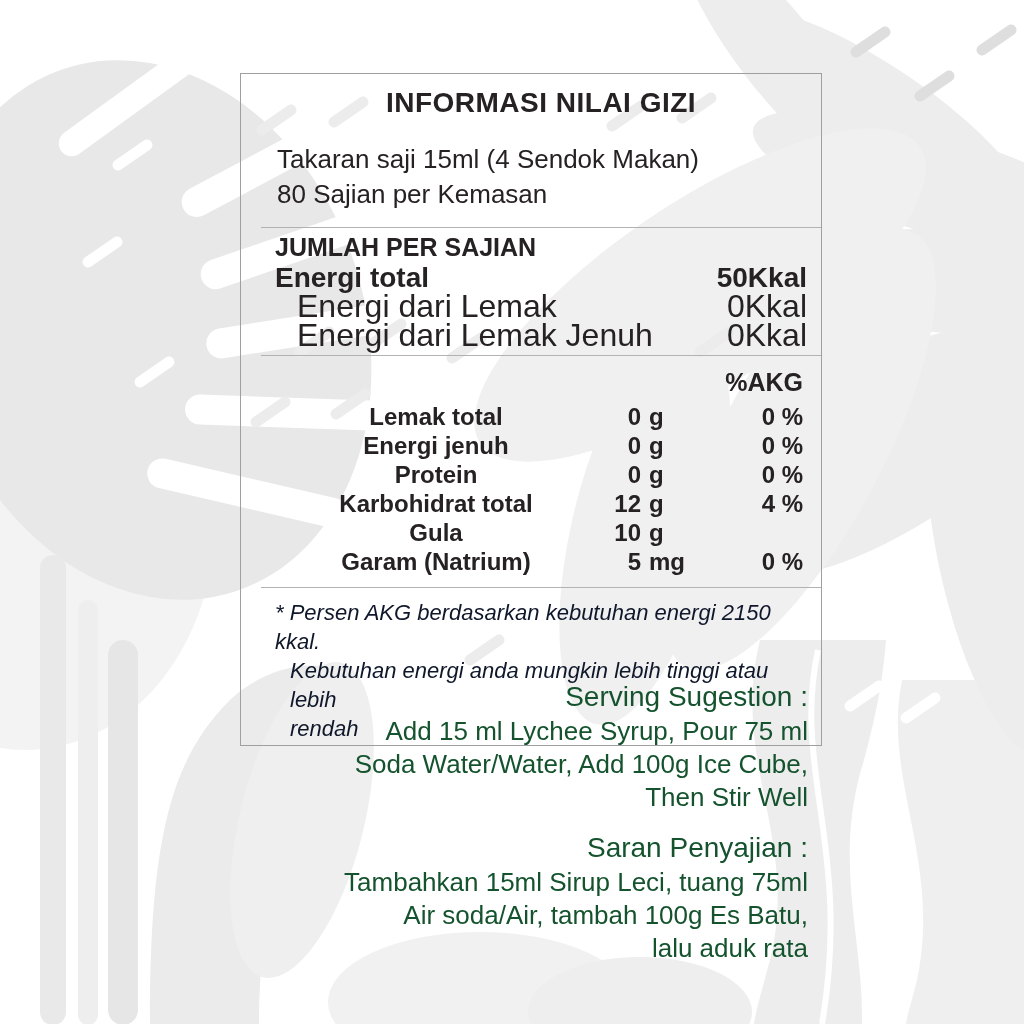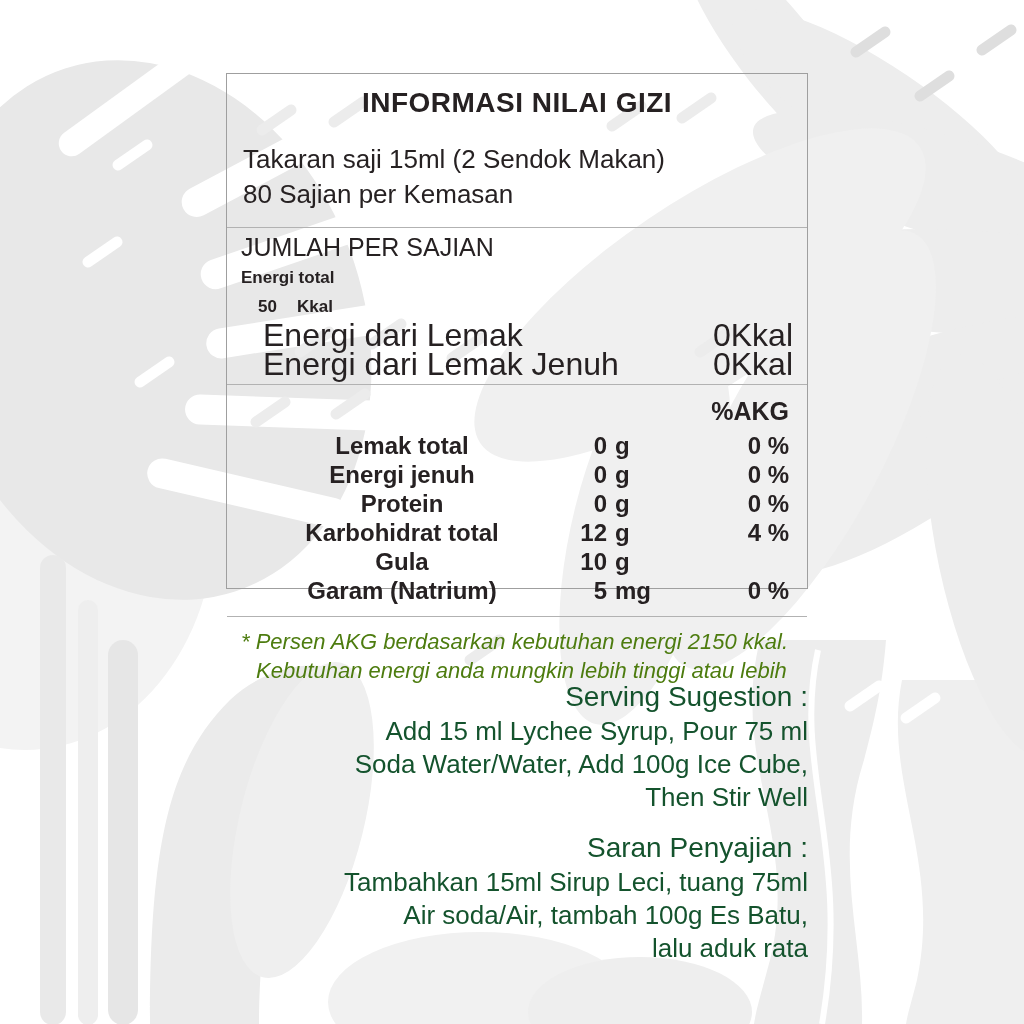--- a/index.html
+++ b/index.html
@@ -9,52 +9,53 @@
     width:1024px; height:1024px;
     background:#ffffff;
     font-family:"Liberation Sans", sans-serif;
     color:#262122;
     overflow:hidden;
   }
   svg.bg { position:absolute; inset:0; width:1024px; height:1024px; }
 
   
   .label-box {
-    position:absolute; left:226px; top:73px;
-    width:582px; height:516px;
+    position:absolute; left:240px; top:73px;
+    width:582px; height:673px;
     border:1px solid #9f9f9f;
     background:transparent;
+    padding-left:20px;
   }
   .title {
     text-align:center; font-weight:bold;
     font-size:28px; line-height:34px;
     margin-top:12px; letter-spacing:.5px;
   }
   .serv { margin:22px 14px 0 16px; font-size:26px; line-height:35px; }
   .rule { border-top:1px solid #b2b2b2; margin-top:0; }
   .rule.r1 { margin-top:15px; }
   .sec2 { padding:4px 14px 5px 14px; }
-  .sec-head { font-weight:normal; font-size:25px; line-height:31px; }
+  .sec-head { font-weight:bold; font-size:25px; line-height:31px; }
   .erow { display:flex; font-size:32px; line-height:29px; align-items:baseline; }
-  .erow.bold { font-weight:bold; font-size:17px;flex-direction:column; }
+  .erow.bold { font-weight:bold; font-size:28px; }
   .elabel { flex:1; }
   .elabel.indent { padding-left:22px; }
   .eval { display:flex; }
   .enum { min-width:36px; text-align:right; }
   .eunit { min-width:56px; text-align:right; }
   .akg-head { text-align:right; padding-right:18px; font-weight:bold; font-size:25px; line-height:28px; margin-top:12px; }
   .nrows { margin-top:6px; }
   .nrow { display:flex; font-size:24px; line-height:29px; font-weight:bold; padding:0 18px 0 12px; align-items:baseline; }
   .nlabel { width:326px;text-align:center; }
   .namt { display:flex; }
   .nnum { width:42px; text-align:right; }
   .nunit { margin-left:8px; min-width:40px; }
   .nakg { flex:1; text-align:right; }
   .rule.r3 { margin-top:11px; }
-  .footnote { margin:10px 16px 0 14px; font-style:italic; font-size:22px; line-height:29px; color:#4d7c0f; }
+  .footnote { margin:10px 16px 0 14px; font-style:italic; font-size:22px; line-height:29px; color:#0f172a; }
   .fn-indent { padding-left:15px; }
 
   
   .suggestions { position:absolute; left:226px; top:679px; width:582px; text-align:right; color:#14532d; }
   .sg-head { font-size:28px; line-height:36px; font-weight:normal; }
   .sg-line { font-size:26px; line-height:33px; }
   .sg-head.second { margin-top:16px; }
 </style>
 </head>
 <body>
@@ -132,21 +133,21 @@
     <line x1="140" y1="382" x2="169" y2="362"></line>
     <line x1="850" y1="706" x2="879" y2="686"></line>
     <line x1="906" y1="718" x2="935" y2="698"></line>
   </g>
 </svg>
 
 <section class="label-box">
   <h1 class="title">INFORMASI NILAI GIZI</h1>
 
   <div class="serv">
-    <div>Takaran saji 15ml (2 Sendok Makan)</div>
+    <div>Takaran saji 15ml (4 Sendok Makan)</div>
     <div>80 Sajian per Kemasan</div>
   </div>
 
   <div class="rule r1"></div>
 
   <div class="sec2">
     <div class="sec-head">JUMLAH PER SAJIAN</div>
 
     <div class="erow bold">
       <span class="elabel">Energi total</span>
@@ -224,20 +225,21 @@
       </span>
       <span class="nakg">0 %</span>
     </div>
   </div>
 
   <div class="rule r3"></div>
 
   <div class="footnote">
     <div>* Persen AKG berdasarkan kebutuhan energi 2150 kkal.</div>
     <div class="fn-indent">Kebutuhan energi anda mungkin lebih tinggi atau lebih</div>
+    <div class="fn-indent">rendah</div>
   </div>
 </section>
 
 <section class="suggestions">
   <h2 class="sg-head">Serving Sugestion :</h2>
   <div class="sg-line">Add 15 ml Lychee Syrup, Pour 75 ml</div>
   <div class="sg-line">Soda Water/Water, Add 100g Ice Cube,</div>
   <div class="sg-line">Then Stir Well</div>
 
   <h2 class="sg-head second">Saran Penyajian :</h2>

